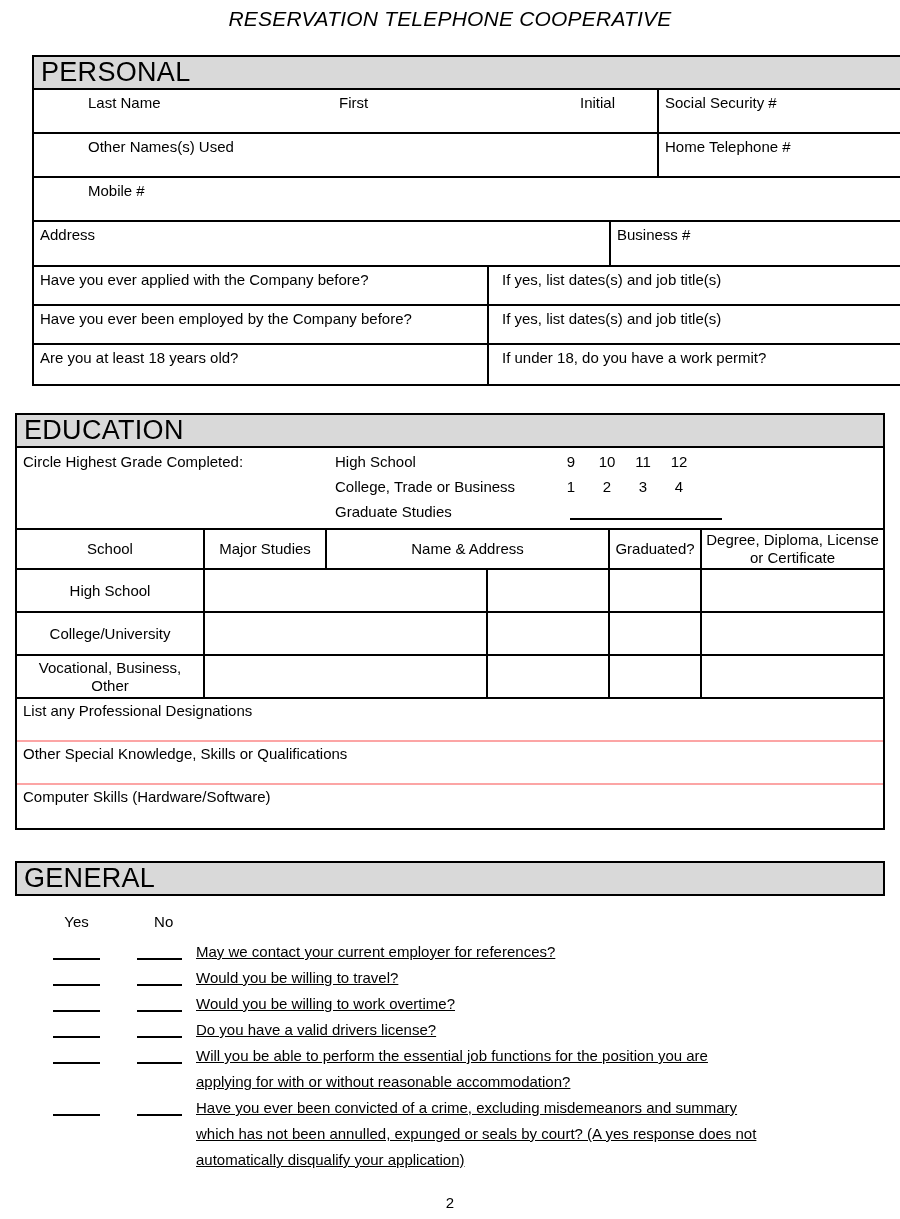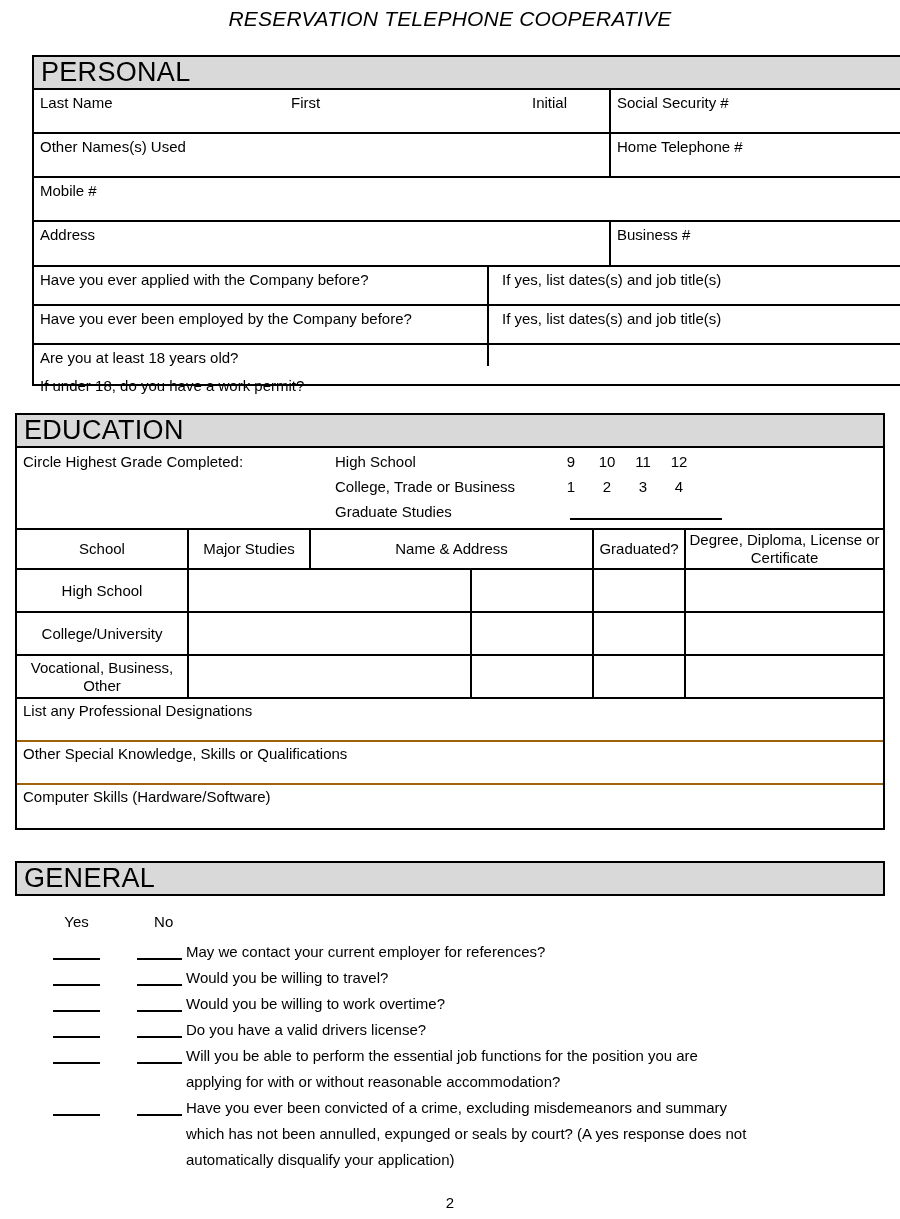--- a/index.html
+++ b/index.html
@@ -23,24 +23,24 @@
     height:33px; background:#d9d9d9; border-bottom:2px solid #000;
     box-sizing:border-box; font-size:27px; line-height:30px; padding-left:7px;
     letter-spacing:.3px;
   }
   .section-bar.standalone {
     position:absolute; top:861px; left:15px; width:870px; height:35px;
     border:2px solid #000; background:#d9d9d9;
   }
   
   .p-row { display:flex; border-bottom:2px solid #000; box-sizing:border-box; }
-  .p-row.info { height:44px; }
+  .p-row.info { height:44px;padding-left:48px; }
   .p-row.addr { height:45px; }
   .p-row.q { height:39px;gap:7px; }
-  .p-row.last { border-bottom:none;flex-direction:column; }
+  .p-row.last { border-bottom:none; }
   .cell { box-sizing:border-box; position:relative; padding:4px 4px 0 6px; }
   .cell.lw { width:577px; border-right:2px solid #000; }
   .cell.lq { width:455px; border-right:2px solid #000; }
   .cell.r { flex:1; }
   .abs { position:absolute; top:4px; }
   .abs.first { left:257px; }
   .abs.initial { left:498px; }
   
   .grade-block { position:relative; height:82px; border-bottom:2px solid #000; box-sizing:border-box; }
   .grade-label { position:absolute; left:6px; top:5px; }
@@ -50,34 +50,34 @@
   .num-slot { display:inline-block; width:36px; text-align:center; }
   .grad-line { position:absolute; left:553px; top:52px; width:152px; height:18px; border-bottom:2px solid #000; }
   .edu-row { display:flex; box-sizing:border-box; border-bottom:2px solid #000; }
   .edu-row.hdr { height:40px; }
   .edu-row.data { height:43px; }
   .edu-cell {
     box-sizing:border-box; border-right:2px solid #000;
     display:flex; align-items:center; justify-content:center;
     text-align:center; line-height:18px; padding:0 3px;
   }
-  .edu-cell.c1 { width:172px; } .edu-cell.c2 { width:283px; }
+  .edu-cell.c1 { width:188px; } .edu-cell.c2 { width:283px; }
   .edu-cell.c3 { width:122px; } .edu-cell.c4 { width:92px; }
   .edu-cell.c5 { flex:1; border-right:none; }
-  .full-row { height:43px; box-sizing:border-box; border-bottom:2px solid #a16207; padding:3px 4px 0 6px; }
+  .full-row { height:43px; box-sizing:border-box; border-bottom:2px solid #fca5a5; padding:3px 4px 0 6px; }
   .full-row.last { border-bottom:none; }
   
   .yn-head { position:absolute; top:913px; left:15px; }
   .yn-head .yes { display:inline-block; margin-left:38px; width:47px; text-align:center; }
   .yn-head .no  { display:inline-block; margin-left:37px; width:45px; text-align:center; }
   .gq-list { position:absolute; top:939px; left:15px; width:860px; }
   .gq-row { display:flex; align-items:flex-start; }
   .yes-blank { flex:none; width:47px; margin-left:38px; height:19px; border-bottom:2px solid #000; }
   .no-blank  { flex:none; width:45px; margin-left:37px; height:19px; border-bottom:2px solid #000; }
-  .q-text { margin-left:4px; width:565px; line-height:26px; }
+  .q-text { margin-left:14px; width:565px; line-height:26px;text-decoration:underline; }
   .page-num { position:absolute; top:1194px; left:0; right:0; text-align:center; }
 </style>
 </head>
 <body>
 
 <div class="page">
 
   <div class="doc-title">RESERVATION TELEPHONE COOPERATIVE</div>
 
   <div class="form-section sec-personal">

